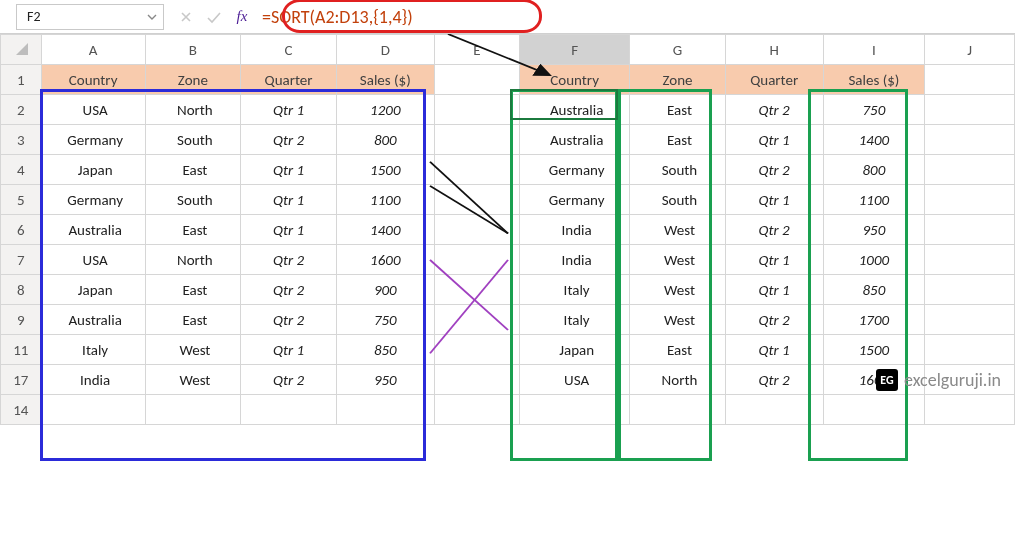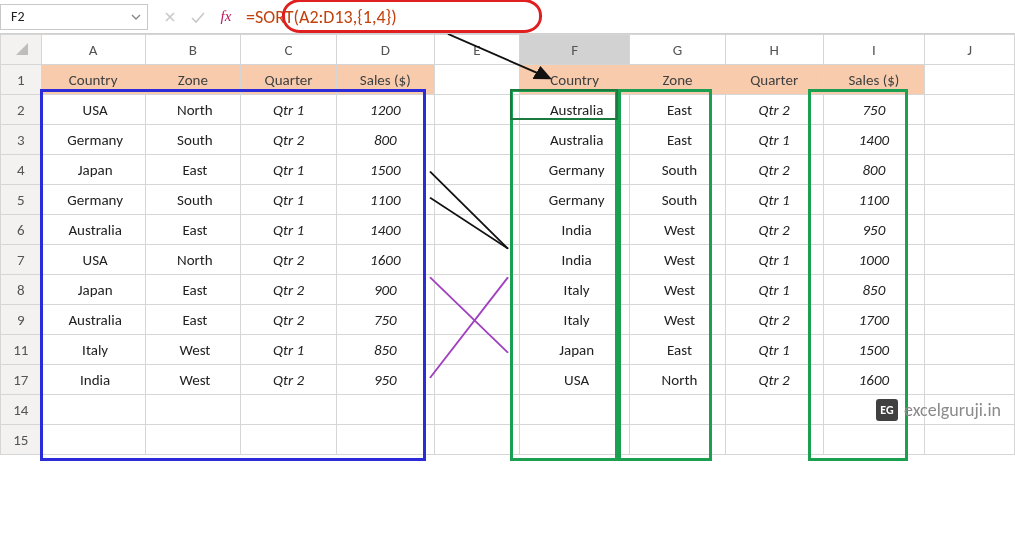--- a/index.html
+++ b/index.html
@@ -15,21 +15,21 @@
     position: relative;
   }
 
   
   .formula-row {
     display: flex;
     align-items: center;
     height: 34px;
     border-bottom: 1px solid #d0d0d0;
     background: #fff;
-    padding-left: 0;
+    padding-left: 16px;
   }
   .namebox {
     width: 148px;
     height: 26px;
     display: flex;
     align-items: center;
     justify-content: space-between;
     border: 1px solid #c9c9c9;
     padding: 0 6px 0 10px;
     background: #fff;
@@ -44,21 +44,21 @@
     display:flex;
     align-items:center;
     margin-left: 10px;
     gap: 4px;
   }
   .fx-btn {
     width: 24px; height: 24px;
     display:flex;align-items:center;justify-content:center;
     color:#b7b7b7;
   }
-  .fx-btn.fx { color:#be185d; font-style: italic; font-family: "Times New Roman", serif; }
+  .fx-btn.fx { color:#4c1d95; font-style: italic; font-family: "Times New Roman", serif; }
   .formula-bar {
     flex:1;
     height:26px;
     display:flex;
     align-items:center;
     padding-left: 8px;
     font-size: 18px;
     color:#c2410c;
   }
   .formula-ring {
@@ -166,21 +166,21 @@
     position:absolute;
     right: 14px;
     bottom: 34px;
     display:flex;
     align-items:center;
     gap:6px;
     color:#8a8a8a;
     font-size: 18px;
   }
   .watermark .badge {
-    width:22px;height:22px;background:#404040;color:#fff;
+    width:22px;height:22px;background:#000000;color:#fff;
     display:flex;align-items:center;justify-content:center;
     font-size:12px;font-weight:bold;border-radius:3px;
   }
 </style>
 </head>
 <body>
 
 <div class="formula-row">
   <div class="namebox">
     <span class="namebox-text">F2</span>
@@ -394,33 +394,20 @@
           <td></td>
           <td></td>
           <td></td>
           <td></td>
           <td></td>
           <td></td>
           <td></td>
           <td></td>
           <td></td>
   </tr>
-  <tr class="data">
-    <td class="row-head">15</td>
-    <td></td>
-          <td></td>
-          <td></td>
-          <td></td>
-          <td></td>
-          <td></td>
-          <td></td>
-          <td></td>
-          <td></td>
-          <td></td>
-  </tr>
 </tbody>
     </table>
 
 <div class="outline blue" style="left:40px; top:55px; width:386px; height:372px;"></div>
 
 <div class="outline green" style="left:510px; top:55px; width:108px; height:372px;"></div>
 
 <div class="outline green" style="left:618px; top:55px; width:94px; height:372px;"></div>
 
 <div class="outline green" style="left:808px; top:55px; width:100px; height:372px;"></div>

